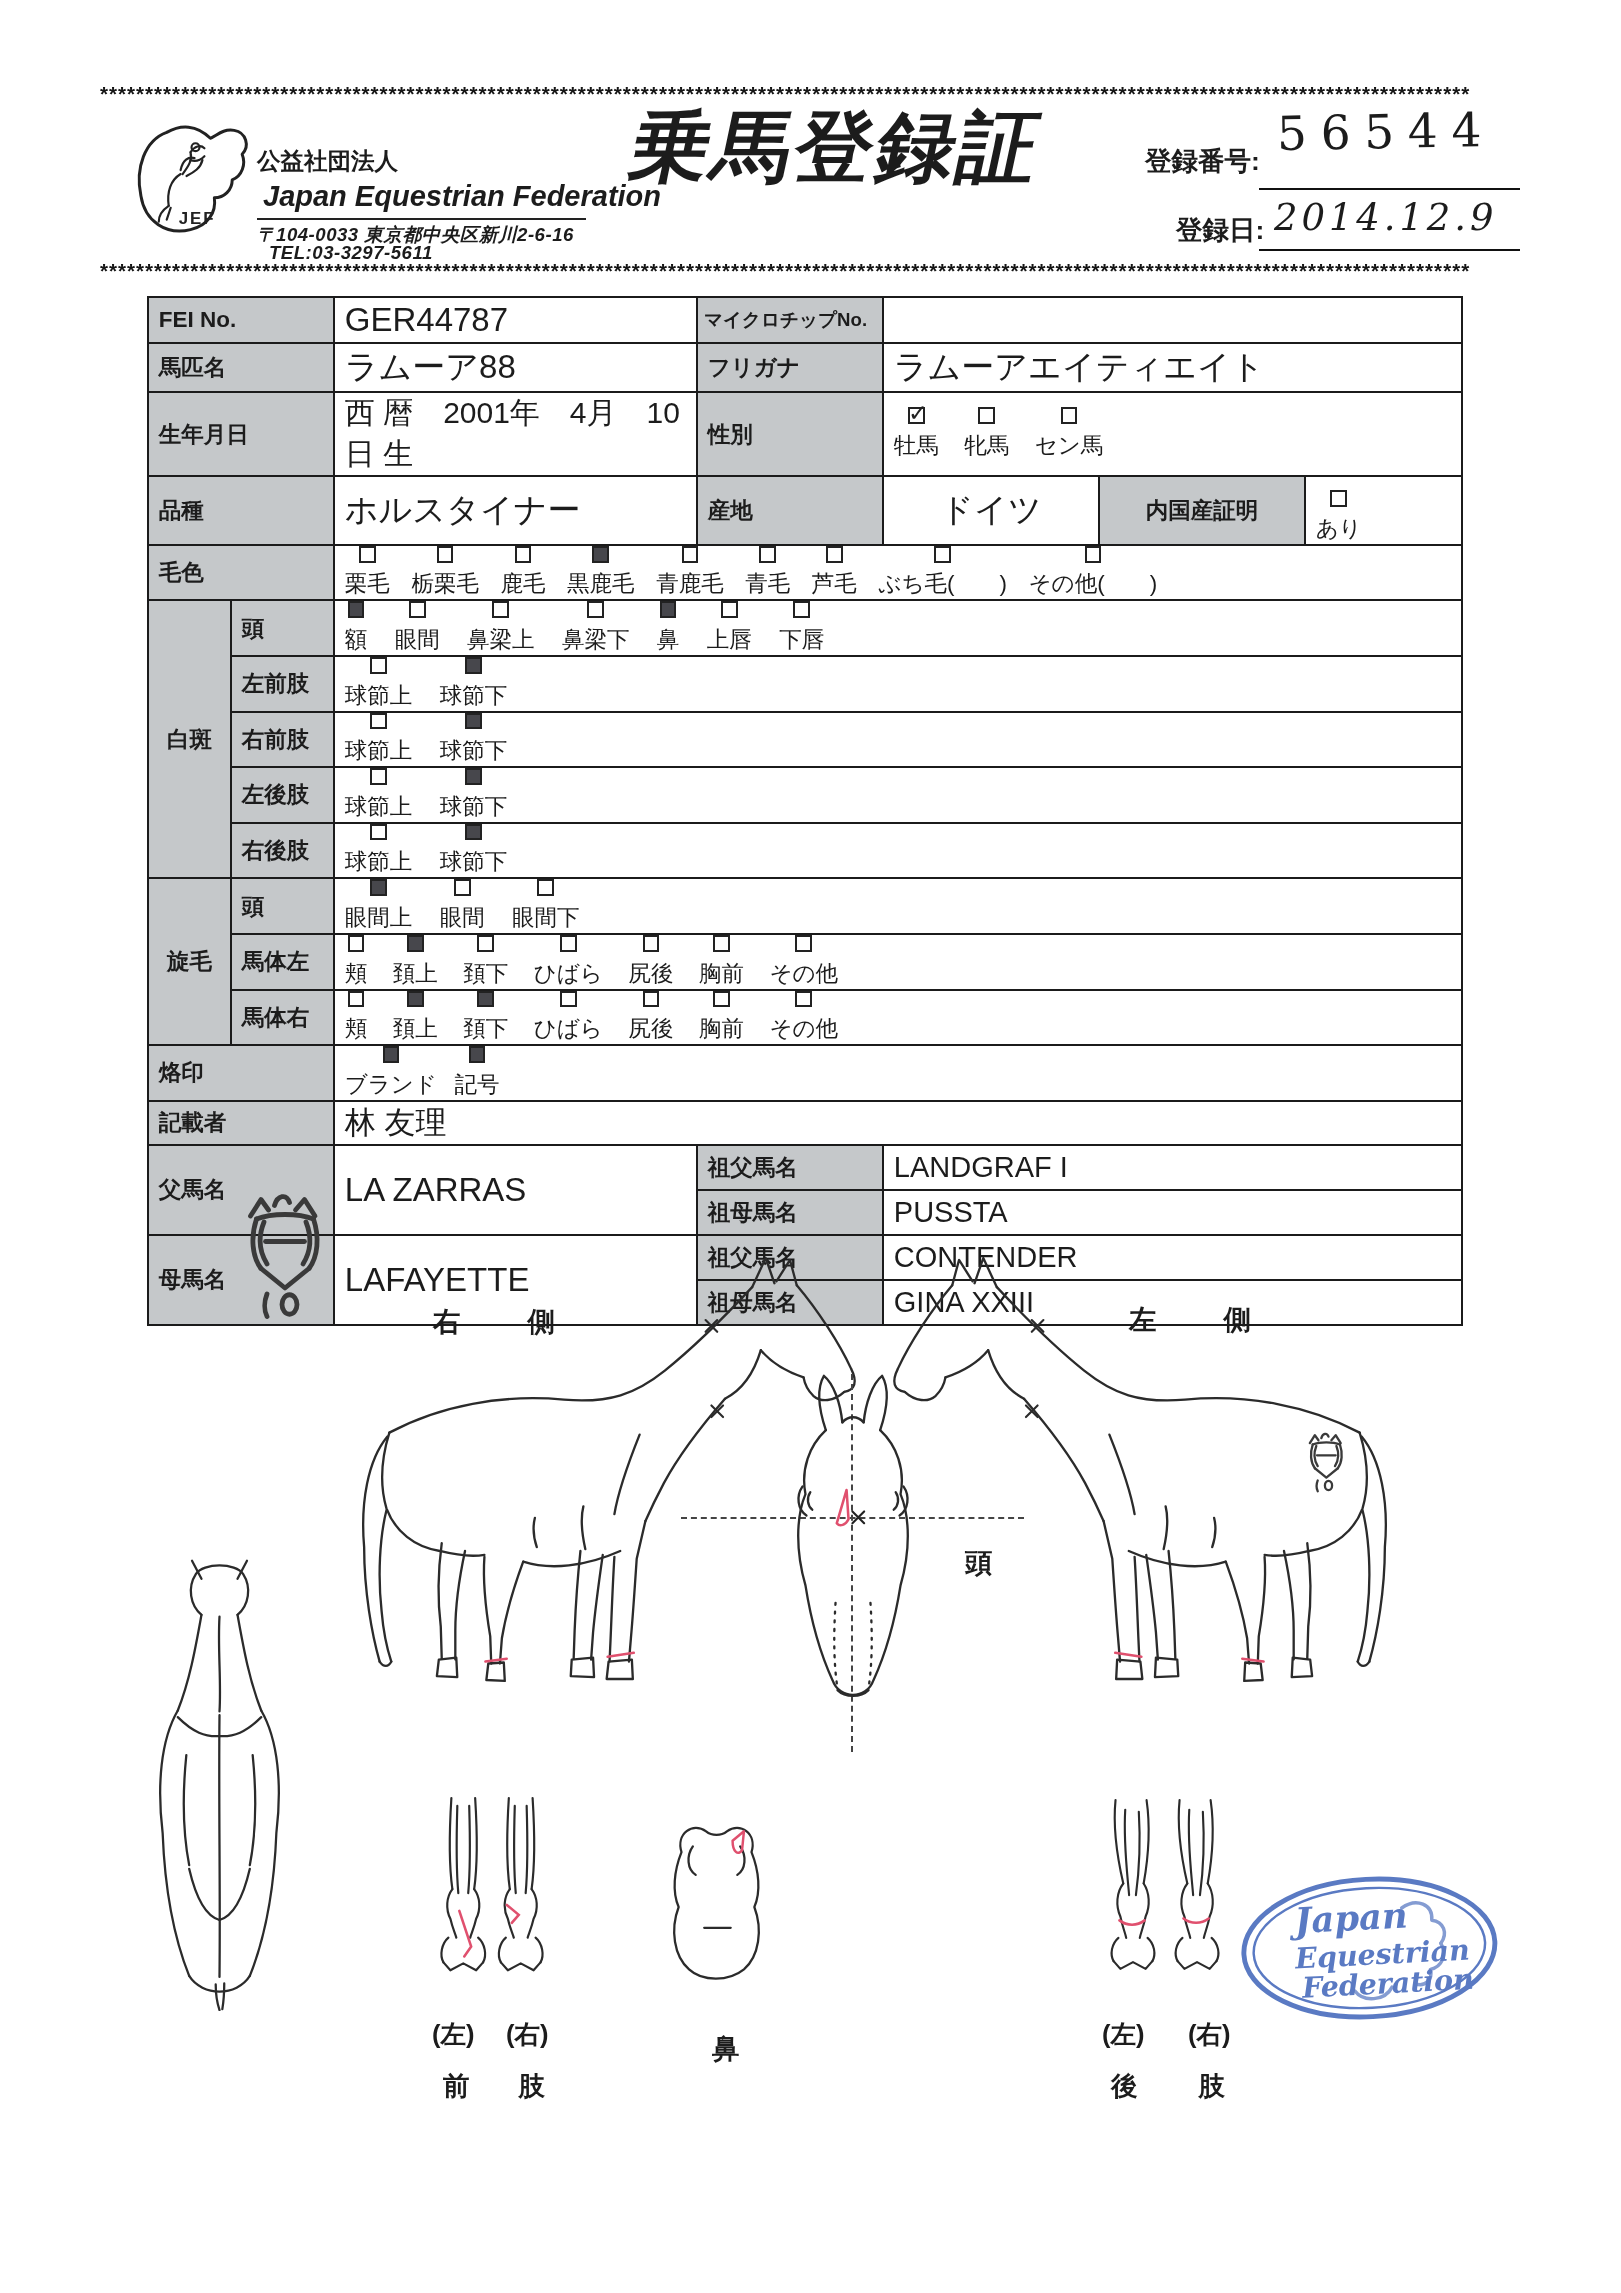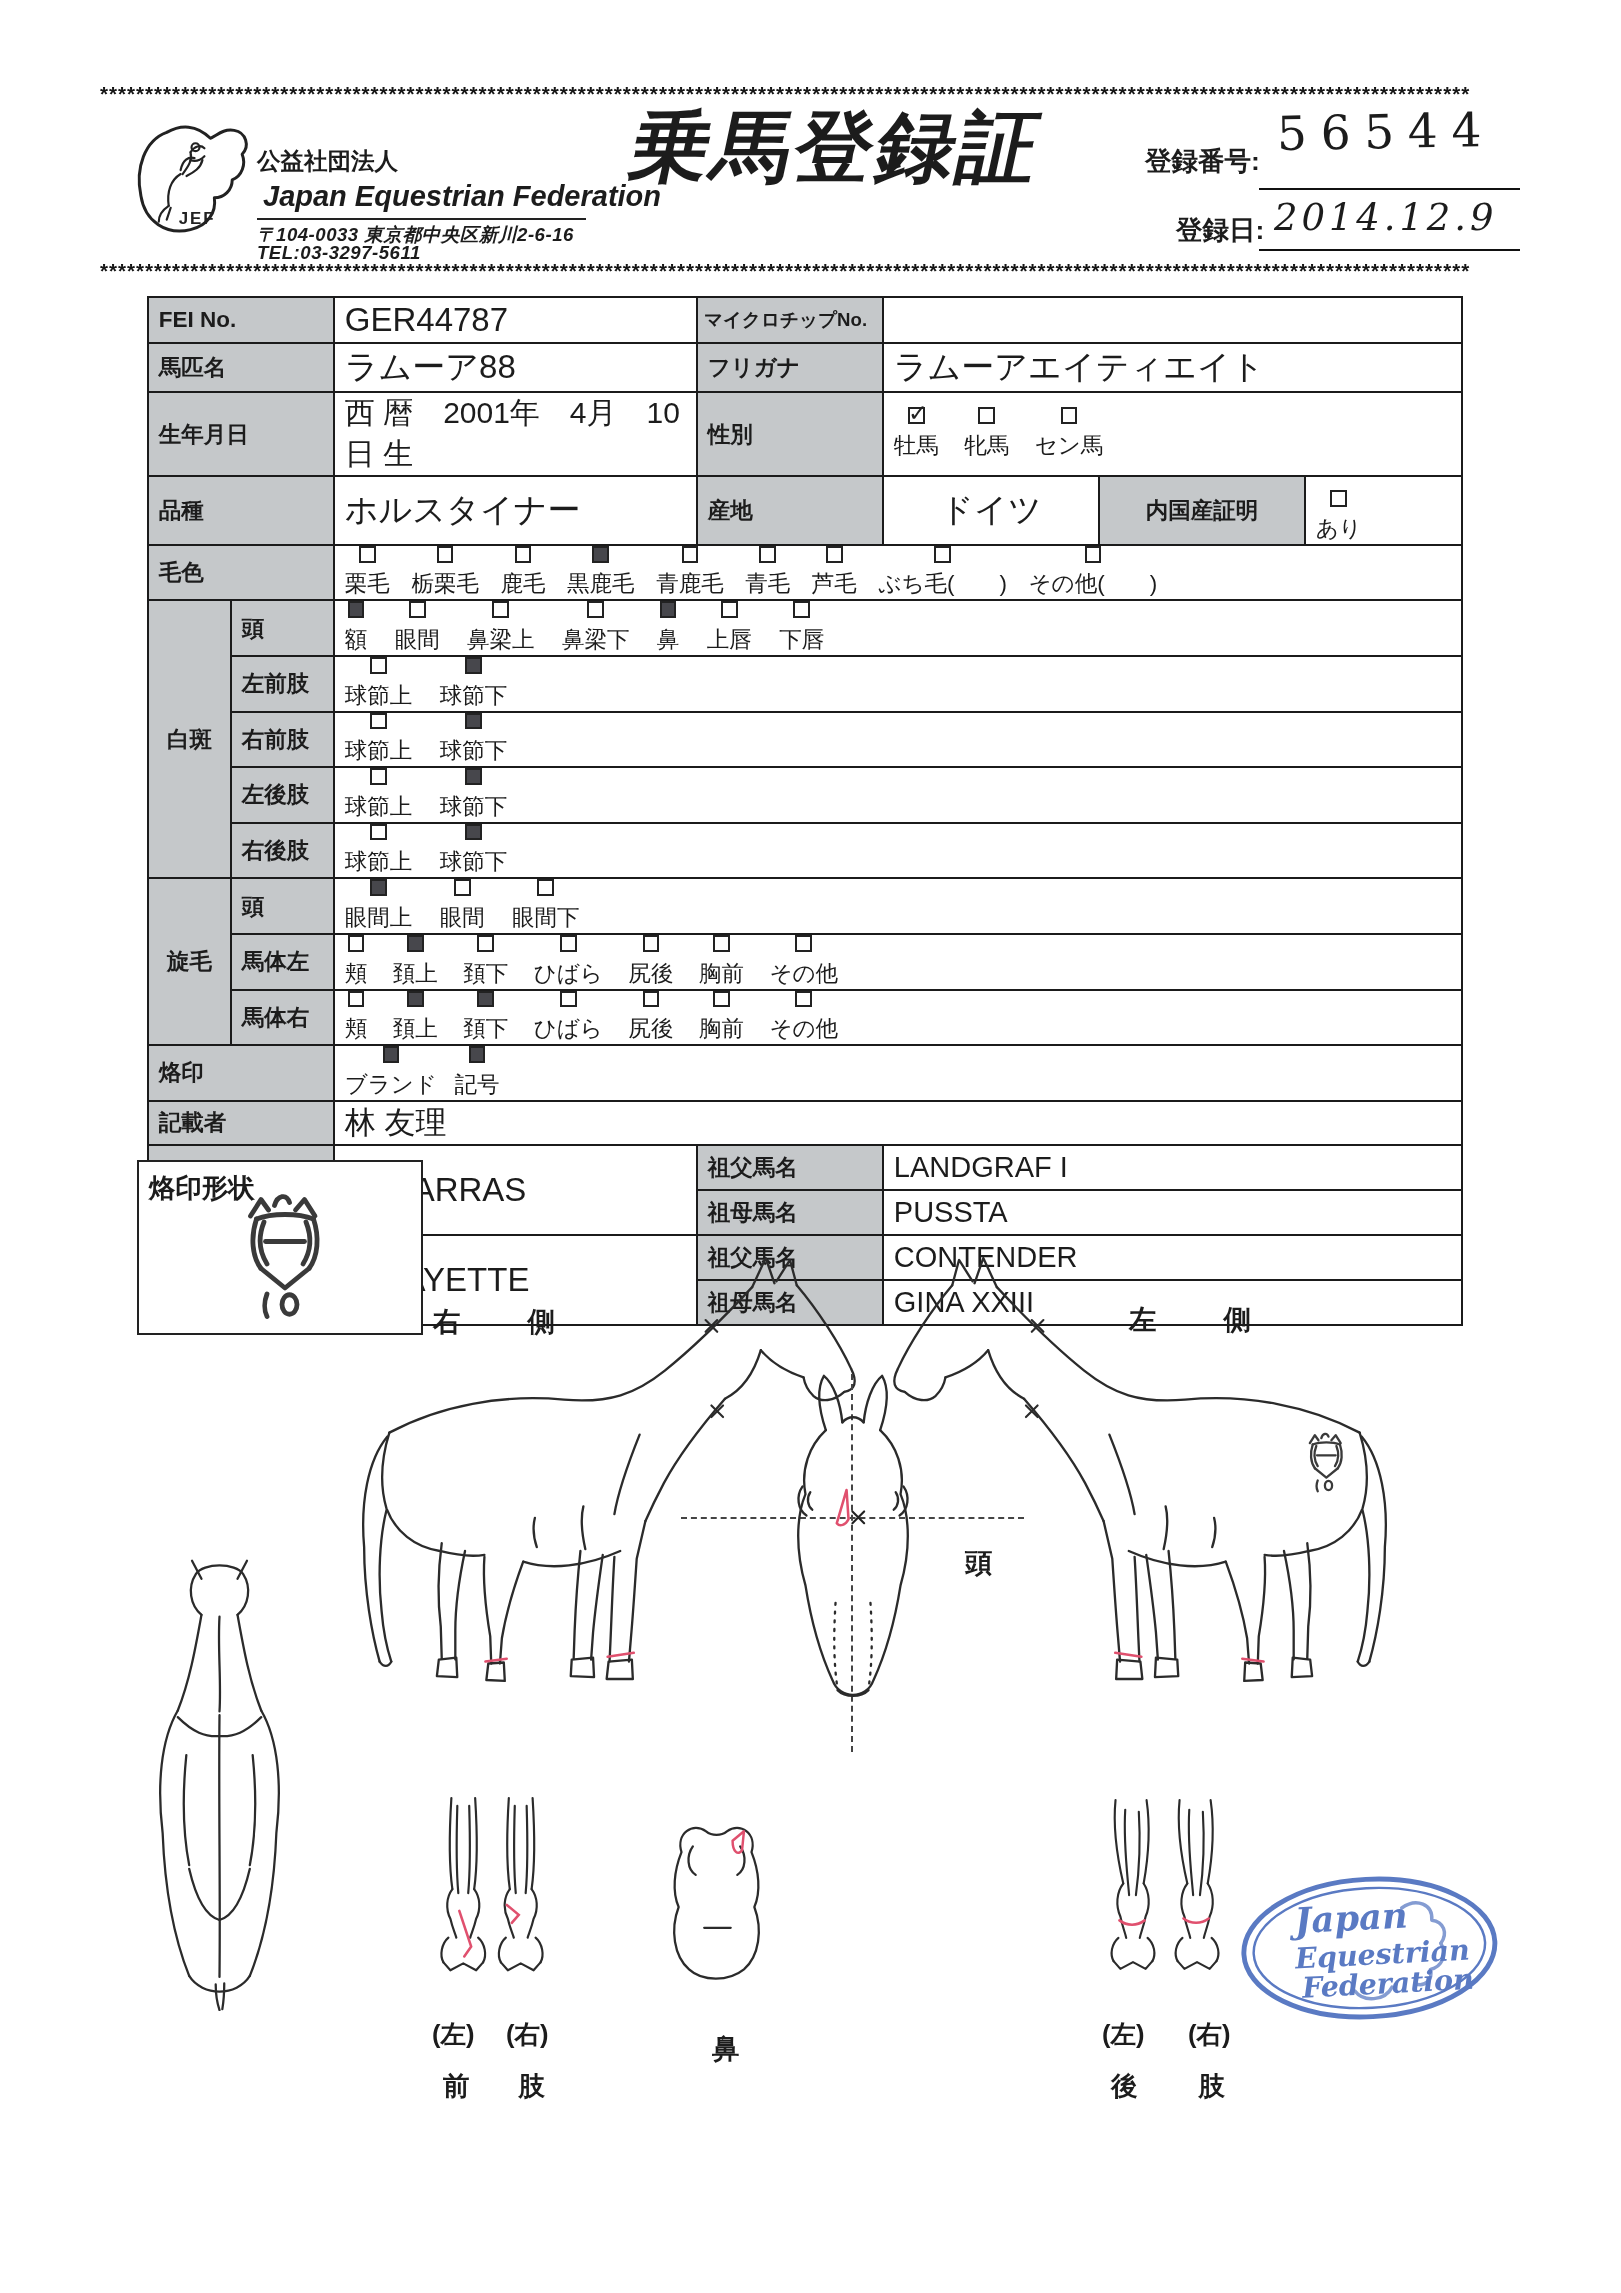--- a/index.html
+++ b/index.html
@@ -70,21 +70,21 @@
         <path d="M60,42 C66,44 70,42 74,38"></path>
       </g>
     </g>
     <text x="48" y="106" font-size="17" font-weight="bold" letter-spacing="2" fill="#222" font-family="Liberation Sans, DejaVu Sans, sans-serif">JEF</text>
   </svg>
 
   <div class="abs org-small" style="left:257px;top:145px;">公益社団法人</div>
   <div class="abs org-en" style="left:263px;top:180px;">Japan Equestrian Federation</div>
   <div class="abs org-rule" style="left:257px;top:218px;"></div>
   <div class="abs org-addr" style="left:257px;top:222px;">〒104-0033 東京都中央区新川2-6-16</div>
-  <div class="abs org-addr" style="left:257px;top:242px;">TEL:03-3297-5611</div>
+  <div class="abs org-addr" style="left:269px;top:242px;">TEL:03-3297-5611</div>
 
   <div class="abs doc-title" style="left:632px;top:96px;">乗馬登録証</div>
 
   <div class="abs reg-label" style="left:1145px;top:143px;">登録番号:</div>
   <div class="abs reg-value" style="left:1277px;top:104px;">56544</div>
   <div class="abs u-line" style="left:1259px;top:188px;width:261px;"></div>
   <div class="abs reg-label" style="left:1176px;top:212px;">登録日:</div>
   <div class="abs reg-date" style="left:1274px;top:196px;">2014.12.9</div>
   <div class="abs u-line" style="left:1259px;top:249px;width:261px;"></div>
 
@@ -270,23 +270,20 @@
       <td class="lab">祖父馬名</td>
       <td class="val" colspan="3" style="font-size:29px;">CONTENDER</td>
     </tr>
     <tr style="height:45px">
       <td class="lab">祖母馬名</td>
       <td class="val" colspan="3" style="font-size:29px;">GINA XXIII</td>
     </tr>
   </tbody>
     </table>
 
-  <div class="brand-box abs" style="left:137px;top:1160px;width:282px;height:171px;">
-    <div class="jp-label" style="position:absolute;left:9.8px;top:7.8px;font-size:26.5px;">烙印形状</div>
-  </div>
   <svg class="abs" style="left:237px;top:1186px;" width="90" height="135" viewBox="0 0 60 90">
     <g id="brandGlyph" fill="none" stroke="#3a3a3a" stroke-width="3.2" stroke-linecap="round" stroke-linejoin="round">
       <path d="M9,20 L16,9 L21,16"></path>
         <path d="M25,13 C27,6 33,5 35,11"></path>
         <path d="M39,16 L45,9 L52,20"></path>
       <path d="M13,22 C23,18 41,18 51,22"></path>
       <path d="M13,22 C9,34 10,47 16,55"></path>
         <path d="M18,24 C14,34 15,44 20,52"></path>
       <path d="M51,22 C55,34 54,47 48,55"></path>
         <path d="M46,24 C50,34 49,44 44,52"></path>

